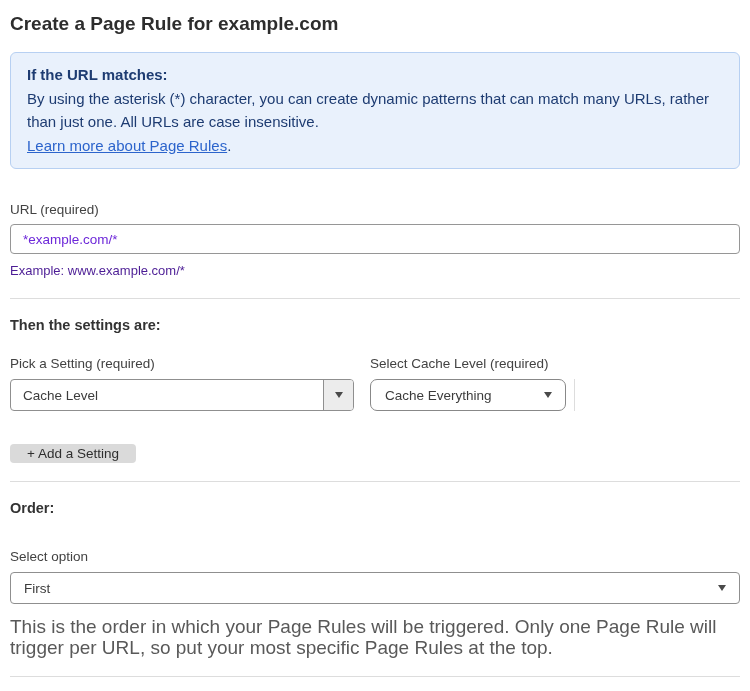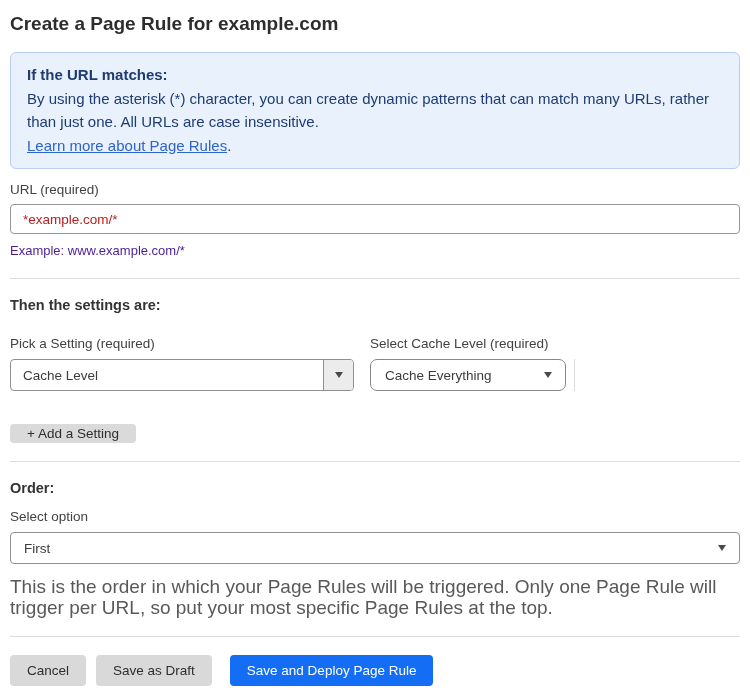--- a/index.html
+++ b/index.html
@@ -23,26 +23,26 @@
     border: 1px solid #b7d0f2;
     border-radius: 6px;
     padding: 10px 16px 11px 16px;
     color: #1e3c72;
     font-size: 15px;
     line-height: 23.5px;
   }
   .info-heading { font-weight: 700; font-size: 15px; }
   .info-link { color: #2c64cc; text-decoration: underline; cursor: pointer; }
 
-  .field-label { margin-top: 12px; font-size: 13.5px; color: #424242; line-height: 17px; }
+  .field-label { margin-top: 32px; font-size: 13.5px; color: #424242; line-height: 17px; }
 
   .text-input {
     margin-top: 6px; width: 730px; height: 30px; display: block;
     border: 1px solid #969696; border-radius: 4px;
-    padding: 0 12px; font-size: 13.5px; color: #b91c1c;
+    padding: 0 12px; font-size: 13.5px; color: #6d28d9;
     font-family: "Liberation Sans", sans-serif;
     outline: none; background: #ffffff;
   }
 
   .helper-text { margin-top: 7px; font-size: 13px; color: #4c1d95; line-height: 19px; }
 
   .divider { border: none; border-top: 1px solid #dddddd; margin: 18px 0; }
 
   .section-heading { font-size: 14.5px; font-weight: 700; color: #333333; }
 

